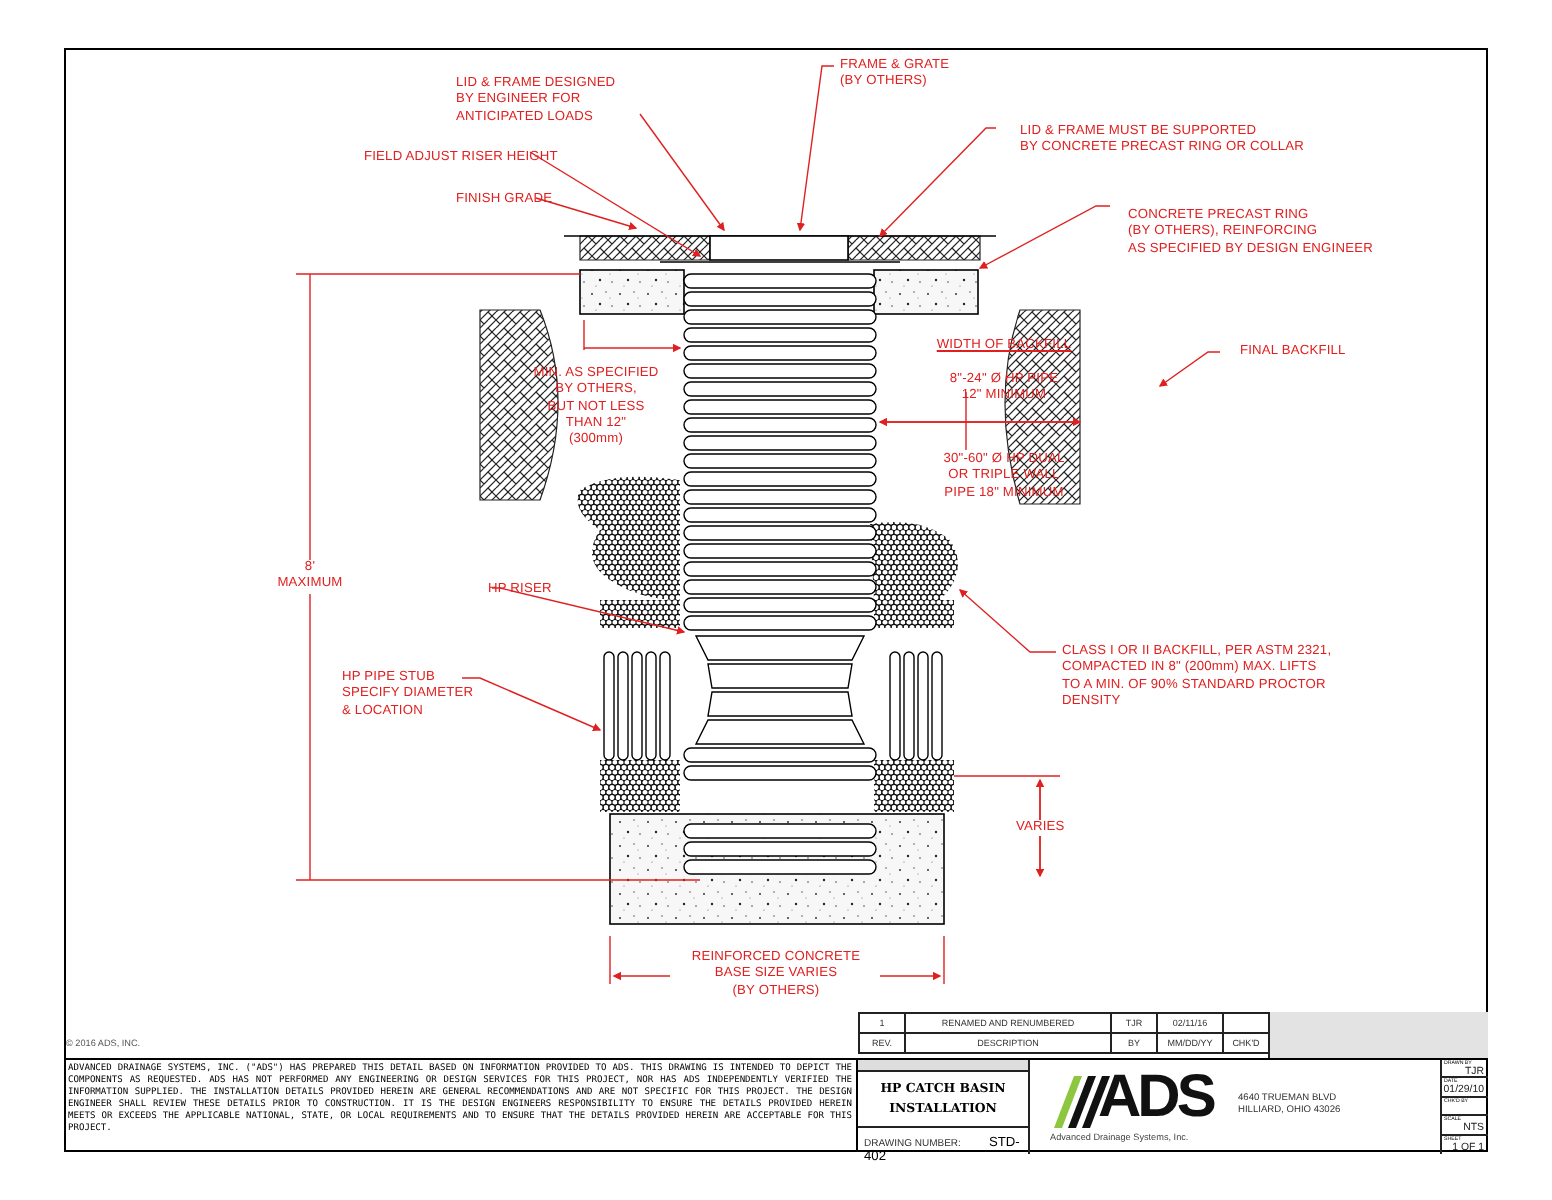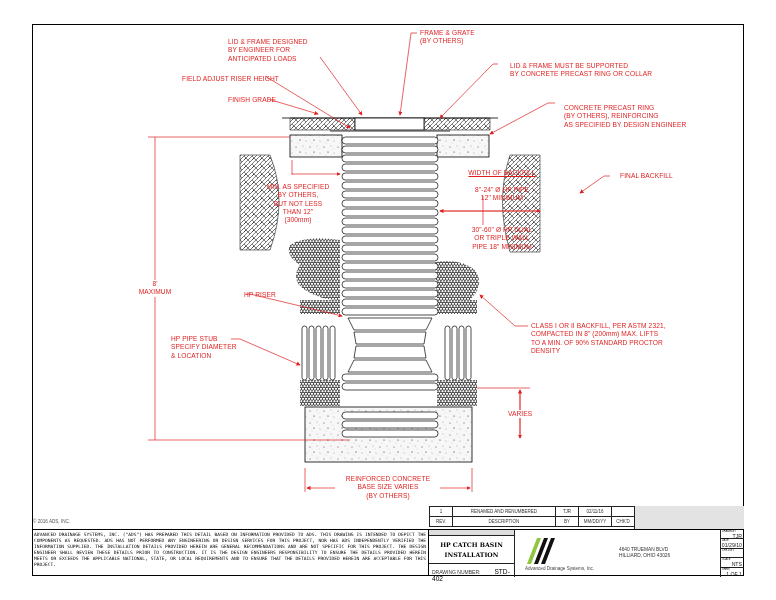--- a/index.html
+++ b/index.html
@@ -228,20 +228,21 @@
     <div>INSTALLATION</div>
   </div>
   <div class="tb-dn">
     <span>DRAWING NUMBER:</span><b>STD-402</b>
   </div>
   <svg class="logo" width="34" height="26">
     <path d="M6 26 L16 0 L20 0 L10 26 Z" fill="#8dc63f"></path>
     <path d="M13 26 L23 0 L27 0 L17 26 Z" fill="#111"></path>
     <path d="M20 26 L30 0 L34 0 L24 26 Z" fill="#111"></path>
   </svg>
+  <div class="logo-text">ADS</div>
   <div class="logo-sub">Advanced Drainage Systems, Inc.</div>
   <div class="addr">
     <div>4640 TRUEMAN BLVD</div>
     <div>HILLIARD, OHIO 43026</div>
   </div>
   <div class="info">
     <div>
         <span class="k">DRAWN BY</span>
         <span class="v">TJR</span>
       </div>

